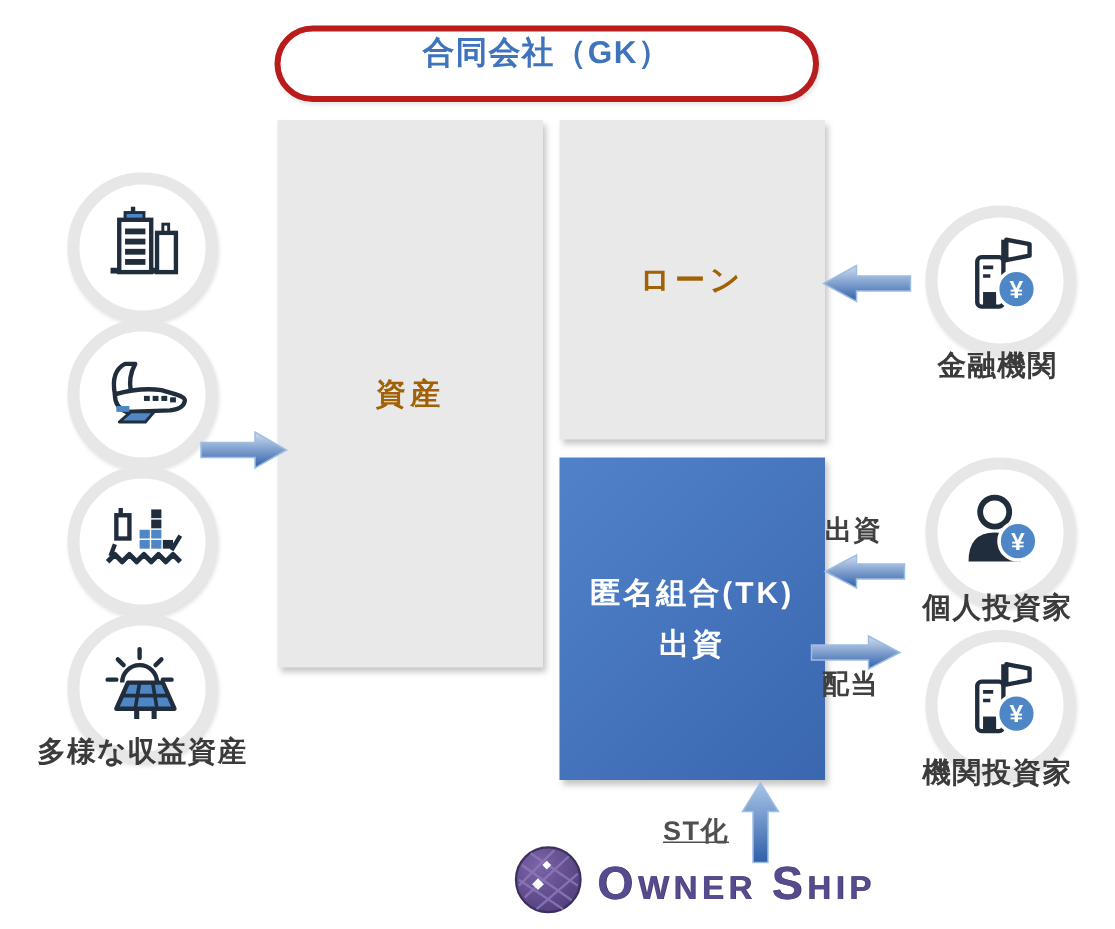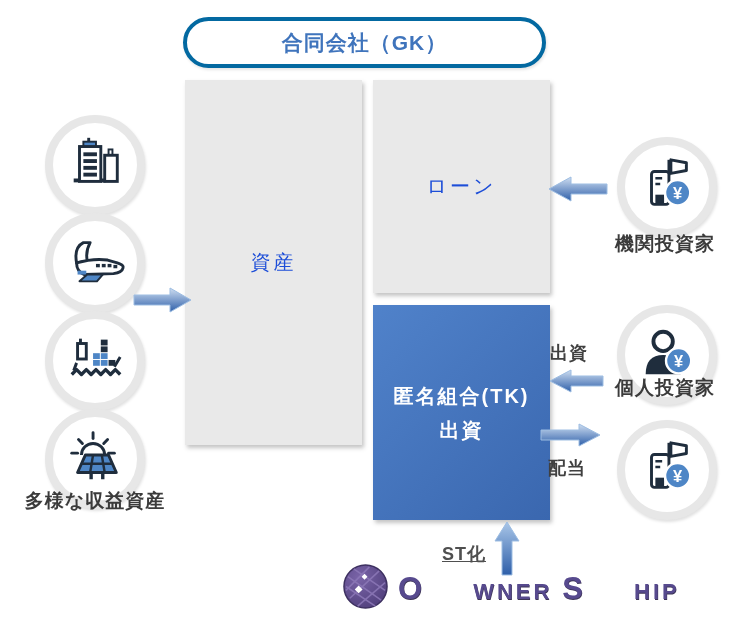--- a/index.html
+++ b/index.html
@@ -4,52 +4,52 @@
 <style>
   html,body{margin:0;padding:0;background:#fff;}
   .stage{
     position:relative;width:743px;height:619px;background:#ffffff;
     font-family:"Liberation Sans","DejaVu Sans",sans-serif;overflow:hidden;
   }
   .abs{position:absolute;}
   
   .pill{
     left:183px;top:17px;width:363px;height:51px;box-sizing:border-box;
-    border:4px solid #0369a1;border-radius:28px;background:#fff;
-    display:flex;align-items:center;justify-content:center;
+    border:4px solid #b91c1c;border-radius:28px;background:#fff;
+    display:flex;align-items:flex-start;justify-content:center;
     box-shadow:1px 2px 3px rgba(0,0,0,0.10);
   }
   .pill span{color:#3f74bc;font-size:21px;font-weight:bold;letter-spacing:1px;}
   
   .box{box-sizing:border-box;display:flex;align-items:center;justify-content:center;
        box-shadow:2px 3px 4px rgba(90,90,90,0.35);}
   .box-gray{background:#e9e9e9;}
   .box-assets{left:185px;top:80px;width:177px;height:365px;}
   .box-loan{left:373px;top:80px;width:177px;height:213px;}
   .box-tk{left:373px;top:305px;width:177px;height:215px;
     background:linear-gradient(135deg,#5082ca 0%,#3a67af 100%);}
-  .box-label{color:#1d4ed8;font-size:20px;font-weight:normal;letter-spacing:3px;}
+  .box-label{color:#a16207;font-size:20px;font-weight:bold;letter-spacing:3px;}
   .tk-label{color:#fff;font-size:20px;font-weight:bold;text-align:center;line-height:1.7;letter-spacing:2px;}
   
   .circle{
     width:100px;height:100px;box-sizing:border-box;border-radius:50%;
     border:8px solid #e7e7e7;background:#fff;
     display:flex;align-items:center;justify-content:center;
     box-shadow:1px 2px 3px rgba(0,0,0,0.12);
   }
   .col-left{left:45px;}
   .col-right{left:617px;}
   
   .caption{font-size:19px;font-weight:bold;color:#3b3b3b;text-align:center;letter-spacing:1px;}
   .flow-label{font-size:18px;font-weight:bold;color:#404040;letter-spacing:1px;}
   
   .logo-text{display:flex;align-items:baseline;color:#574a8e;font-weight:bold;letter-spacing:3px;
     text-shadow:0.5px 0.5px 0 #3d3556;}
   .logo-big{font-size:31px;}
-  .logo-small{font-size:22px;margin-left:48px;}
+  .logo-small{font-size:22px;}
   .logo-space{width:10px;}
 </style>
 </head>
 <body>
 
 <div class="stage">
 
   <div class="abs pill">
     <span>合同会社（GK）</span>
   </div>
@@ -172,22 +172,23 @@
         <path d="M36 6 L52 9 L52 17 L36 20 Z" fill="#fff" stroke="#1f2d3d" stroke-width="3" stroke-linejoin="round"></path>
         <rect x="16" y="18" width="18" height="34" rx="3" fill="#fff" stroke="#1f2d3d" stroke-width="3"></rect>
         <path d="M20 25 h7 M20 31 h5" stroke="#1f2d3d" stroke-width="2.5"></path>
         <rect x="20" y="42" width="9" height="10" fill="#1f2d3d"></rect>
         <circle cx="43" cy="40" r="13" fill="#4e86c6" stroke="#fff" stroke-width="2.5"></circle>
         <text x="43" y="46" text-anchor="middle" font-size="17" font-weight="bold" fill="#fff" font-family="'Liberation Sans',sans-serif">¥</text>
       </svg>
     </span>
   </div>
 
-  <div class="abs caption" style="left:605px;top:231px;width:120px;">機関投資家</div>
-  <div class="abs caption" style="left:605px;top:375px;width:120px;">個人投資家</div>
+  <div class="abs caption" style="left:605px;top:231px;width:120px;">金融機関</div>
+  <div class="abs caption" style="left:605px;top:392px;width:120px;">個人投資家</div>
+  <div class="abs caption" style="left:605px;top:502px;width:120px;">機関投資家</div>
 
   <div class="abs" style="left:133px;top:285px;">
     <svg width="60" height="30" viewBox="0 0 60 30">
       <defs>
           <linearGradient id="g1" x1="0" y1="0" x2="0" y2="1">
         <stop offset="0" stop-color="#cfdef1"></stop>
             <stop offset="1" stop-color="#2e5fa9"></stop>
           </linearGradient>
         </defs>
       <path d="M1 10 H37 V3 L58 15 L37 27 V20 H1 Z" fill="url(#g1)" stroke="#9dbde2" stroke-width="1"></path>
@@ -236,21 +237,21 @@
           <linearGradient id="g5" x1="0" y1="0" x2="0" y2="1">
         <stop offset="0" stop-color="#a9c6e8"></stop>
             <stop offset="1" stop-color="#2e5fa9"></stop>
           </linearGradient>
         </defs>
       <path d="M10 55 V21 H3 L15 2 L27 21 H20 V55 Z" fill="url(#g5)" stroke="#9dbde2" stroke-width="1"></path>
     </svg>
   </div>
 
   <div class="abs flow-label" style="left:550px;top:341px;">出資</div>
-  <div class="abs flow-label" style="left:548px;top:456px;text-align:center;">配当</div>
+  <div class="abs flow-label" style="left:548px;top:444px;text-align:center;">配当</div>
   <div class="abs flow-label" style="left:442px;top:542px;color:#4f4f4f;text-decoration:underline;">ST化</div>
 
   <div class="abs" style="left:342px;top:563px;">
     <span style="float:left;">
       <svg width="47" height="47" viewBox="0 0 48 48">
         <defs>
             <radialGradient id="g6" cx="0.35" cy="0.3" r="0.9">
           <stop offset="0" stop-color="#7a64a8"></stop>
               <stop offset="1" stop-color="#4a3a75"></stop>
             </radialGradient>

